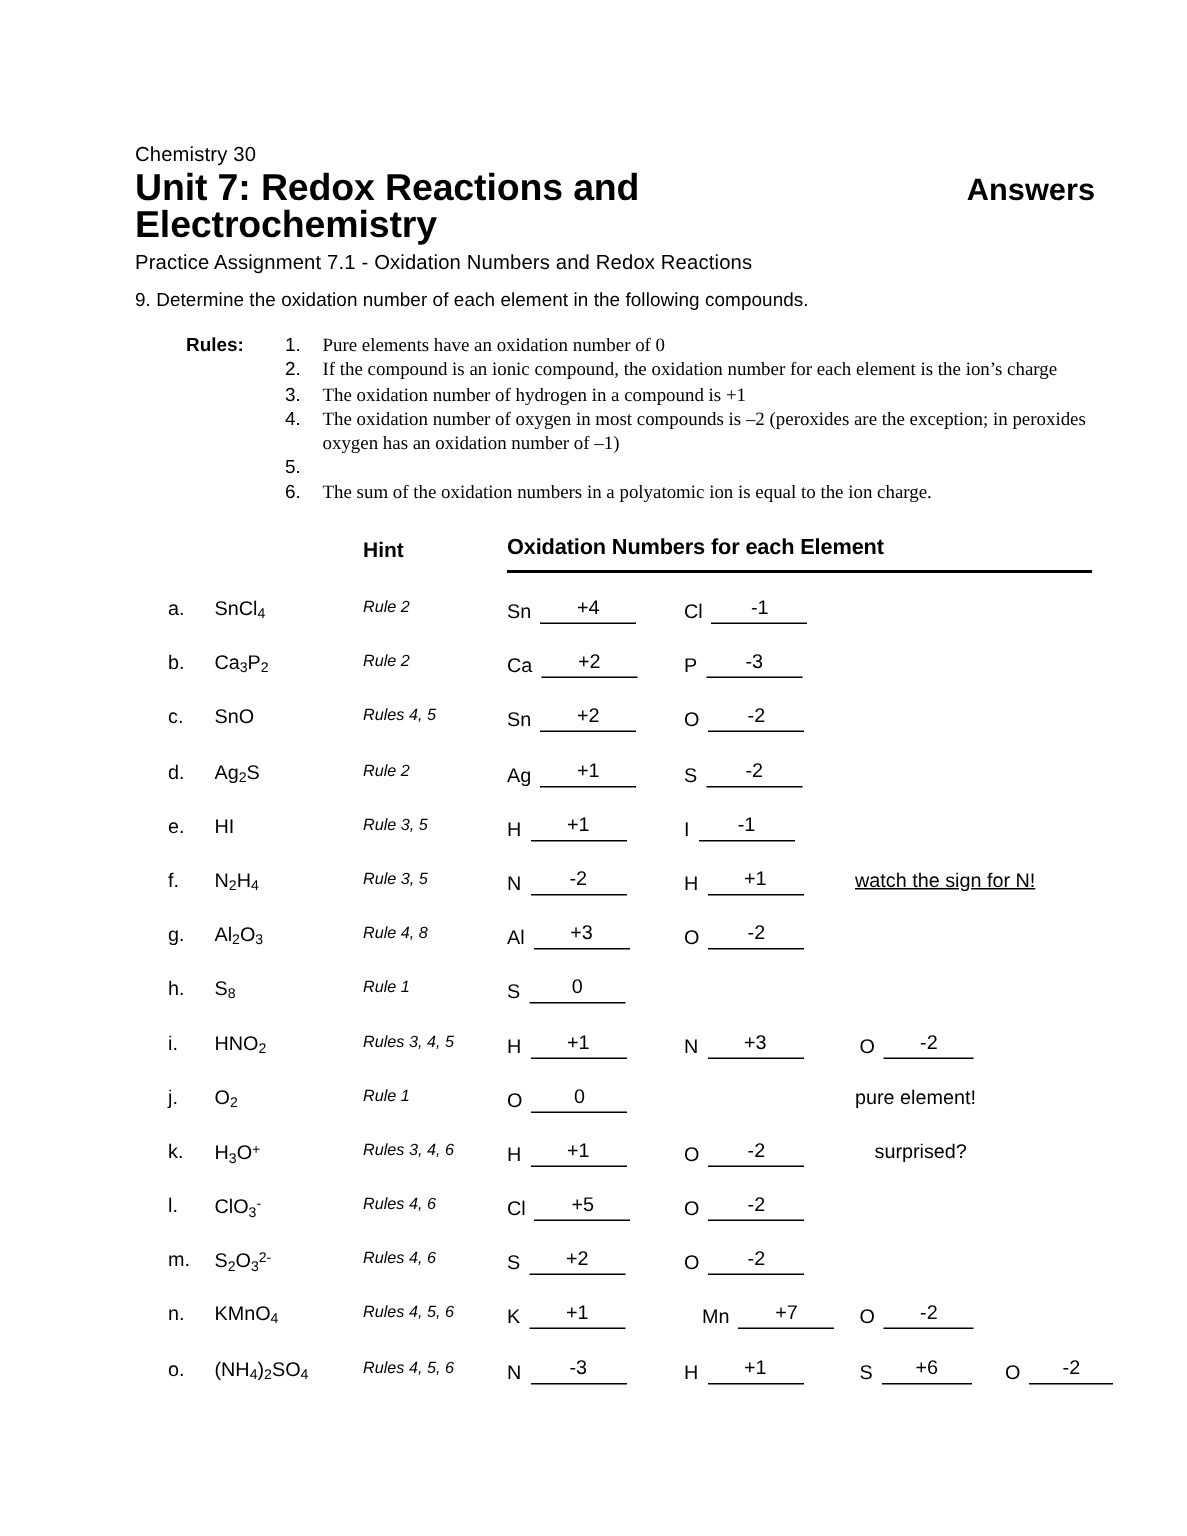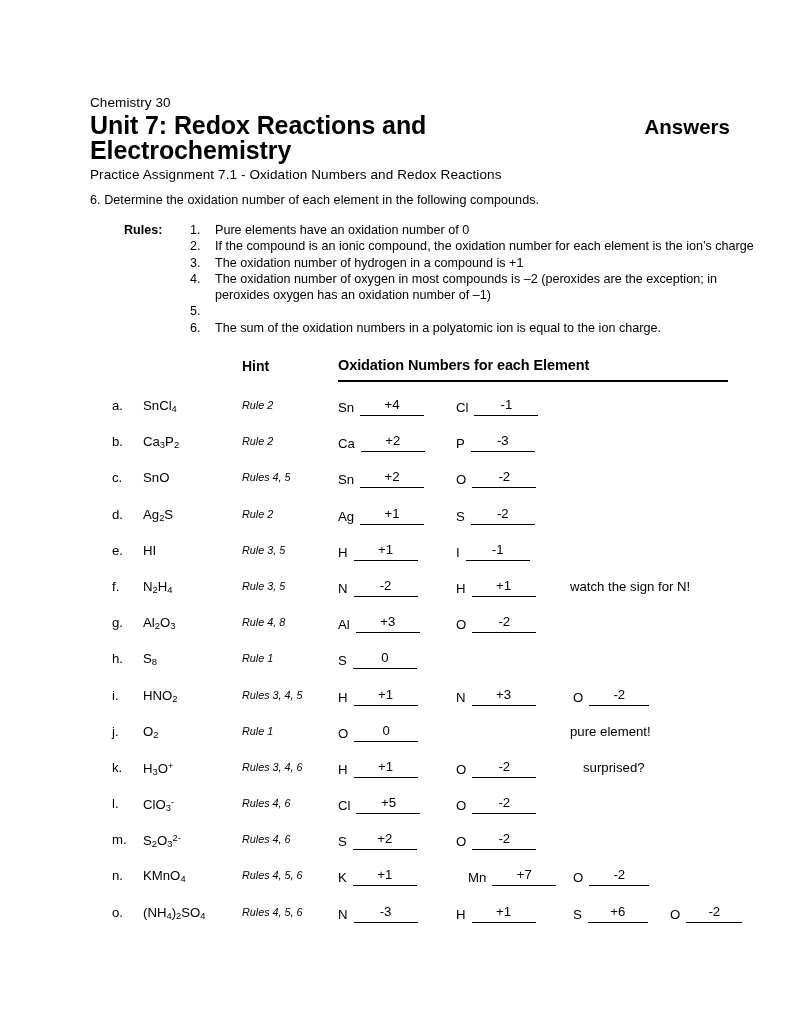--- a/index.html
+++ b/index.html
@@ -93,20 +93,21 @@
   .rules-list li {
     display: flex;
     align-items: flex-start;
   }
   .rule-num {
     width: 25px;
     flex: 0 0 25px;
   }
   .rule-text {
     max-width: 545px;
+    font-family: Liberation Serif, serif;
   }
 
   
   .table-head {
     position: absolute;
     left: 90px;
     top: 358px;
     width: 650px;
     height: 28px;
   }
@@ -207,21 +208,21 @@
 
   <div class="header">
     <div class="course-line">Chemistry 30</div>
     <div class="title-row">
       <div class="doc-title">Unit 7: Redox Reactions and Electrochemistry</div>
       <div class="answers-label">Answers</div>
     </div>
     <div class="subtitle-line">Practice Assignment 7.1 - Oxidation Numbers and Redox Reactions</div>
   </div>
 
-  <div class="question">6. Determine the oxidation number of each element in the following compounds.</div>
+  <div class="question">9. Determine the oxidation number of each element in the following compounds.</div>
 
   <div class="rules-block">
     <div class="rules-label">Rules:</div>
     <ul class="rules-list" id="rules-list">
         <li>
           <span class="rule-num">1.</span>
           <span class="rule-text">Pure elements have an oxidation number of 0</span>
         </li>
         <li>
           <span class="rule-num">2.</span>
@@ -322,21 +323,21 @@
         <span class="row-formula">N<sub>2</sub>H<sub>4</sub></span>
         <span class="row-hint">Rule 3, 5</span>
         <span class="cell" style="left: 248px;">
           <span class="sym">N</span>
           <span class="blank" style="width: 64px;">-2</span>
         </span>
         <span class="cell" style="left: 366px;">
           <span class="sym">H</span>
           <span class="blank" style="width: 64px;">+1</span>
         </span>
-        <span class="row-note" style="left: 480px;">watch the sign for N!</span>
+        <span class="row-note" style="left: 480px; text-decoration: underline;">watch the sign for N!</span>
       </div>
       <div class="row">
         <span class="row-letter">g.</span>
         <span class="row-formula">Al<sub>2</sub>O<sub>3</sub></span>
         <span class="row-hint">Rule 4, 8</span>
         <span class="cell" style="left: 248px;">
           <span class="sym">Al</span>
           <span class="blank" style="width: 64px;">+3</span>
         </span>
         <span class="cell" style="left: 366px;">

